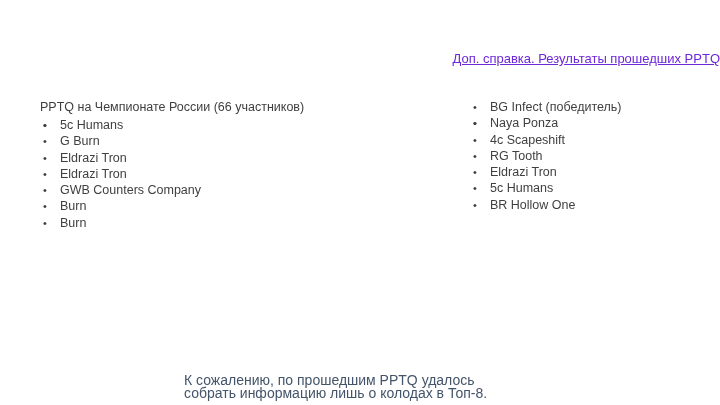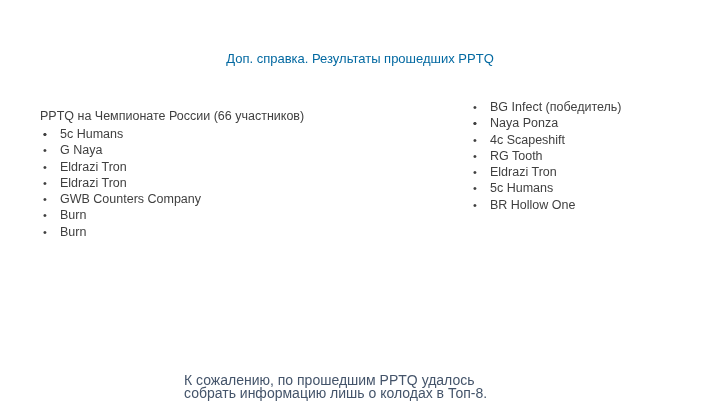--- a/index.html
+++ b/index.html
@@ -14,35 +14,36 @@
     background: #ffffff;
     overflow: hidden;
     font-family: "Liberation Sans", sans-serif;
     color: #3f3f3f;
   }
   .slide-title {
     position: absolute;
     top: 51px;
     left: 0;
     width: 720px;
-    text-align: center;
+    text-align: right;
     font-size: 13px;
     line-height: 16px;
-    color: #0369a1;
+    color: #6d28d9;
+    text-decoration: underline;
   }
   .column {
     position: absolute;
     top: 99px;
   }
   .column-left  { left: 40px;  width: 340px; }
   .column-right { left: 470px; width: 230px; }
   .col-header {
     font-size: 12.5px;
     line-height: 16px;
-    margin: 9px 0 2px 0;
+    margin: 0 0 2px 0;
     color: #3f3f3f;
   }
   ul.deck-list {
     list-style: none;
     margin: 0;
     padding: 0;
   }
   ul.deck-list li {
     position: relative;
     padding-left: 20px;
@@ -72,21 +73,21 @@
 
 <div class="slide">
 
   <div class="slide-title">Доп. справка. Результаты прошедших PPTQ</div>
 
   <div class="column column-left">
     <div class="col-header">PPTQ на Чемпионате России (66 участников)</div>
     <ul class="deck-list">
       <li><span class="bullet">•</span></li>
       <li><span class="bullet">•</span><span>5c Humans</span></li>
-      <li><span class="bullet">•</span><span>G Naya</span></li>
+      <li><span class="bullet">•</span><span>G Burn</span></li>
       <li><span class="bullet">•</span><span>Eldrazi Tron</span></li>
       <li><span class="bullet">•</span><span>Eldrazi Tron</span></li>
       <li><span class="bullet">•</span><span>GWB Counters Company</span></li>
       <li><span class="bullet">•</span><span>Burn</span></li>
       <li><span class="bullet">•</span><span>Burn</span></li>
     </ul>
   </div>
 
   <div class="column column-right">
     <ul class="deck-list">

